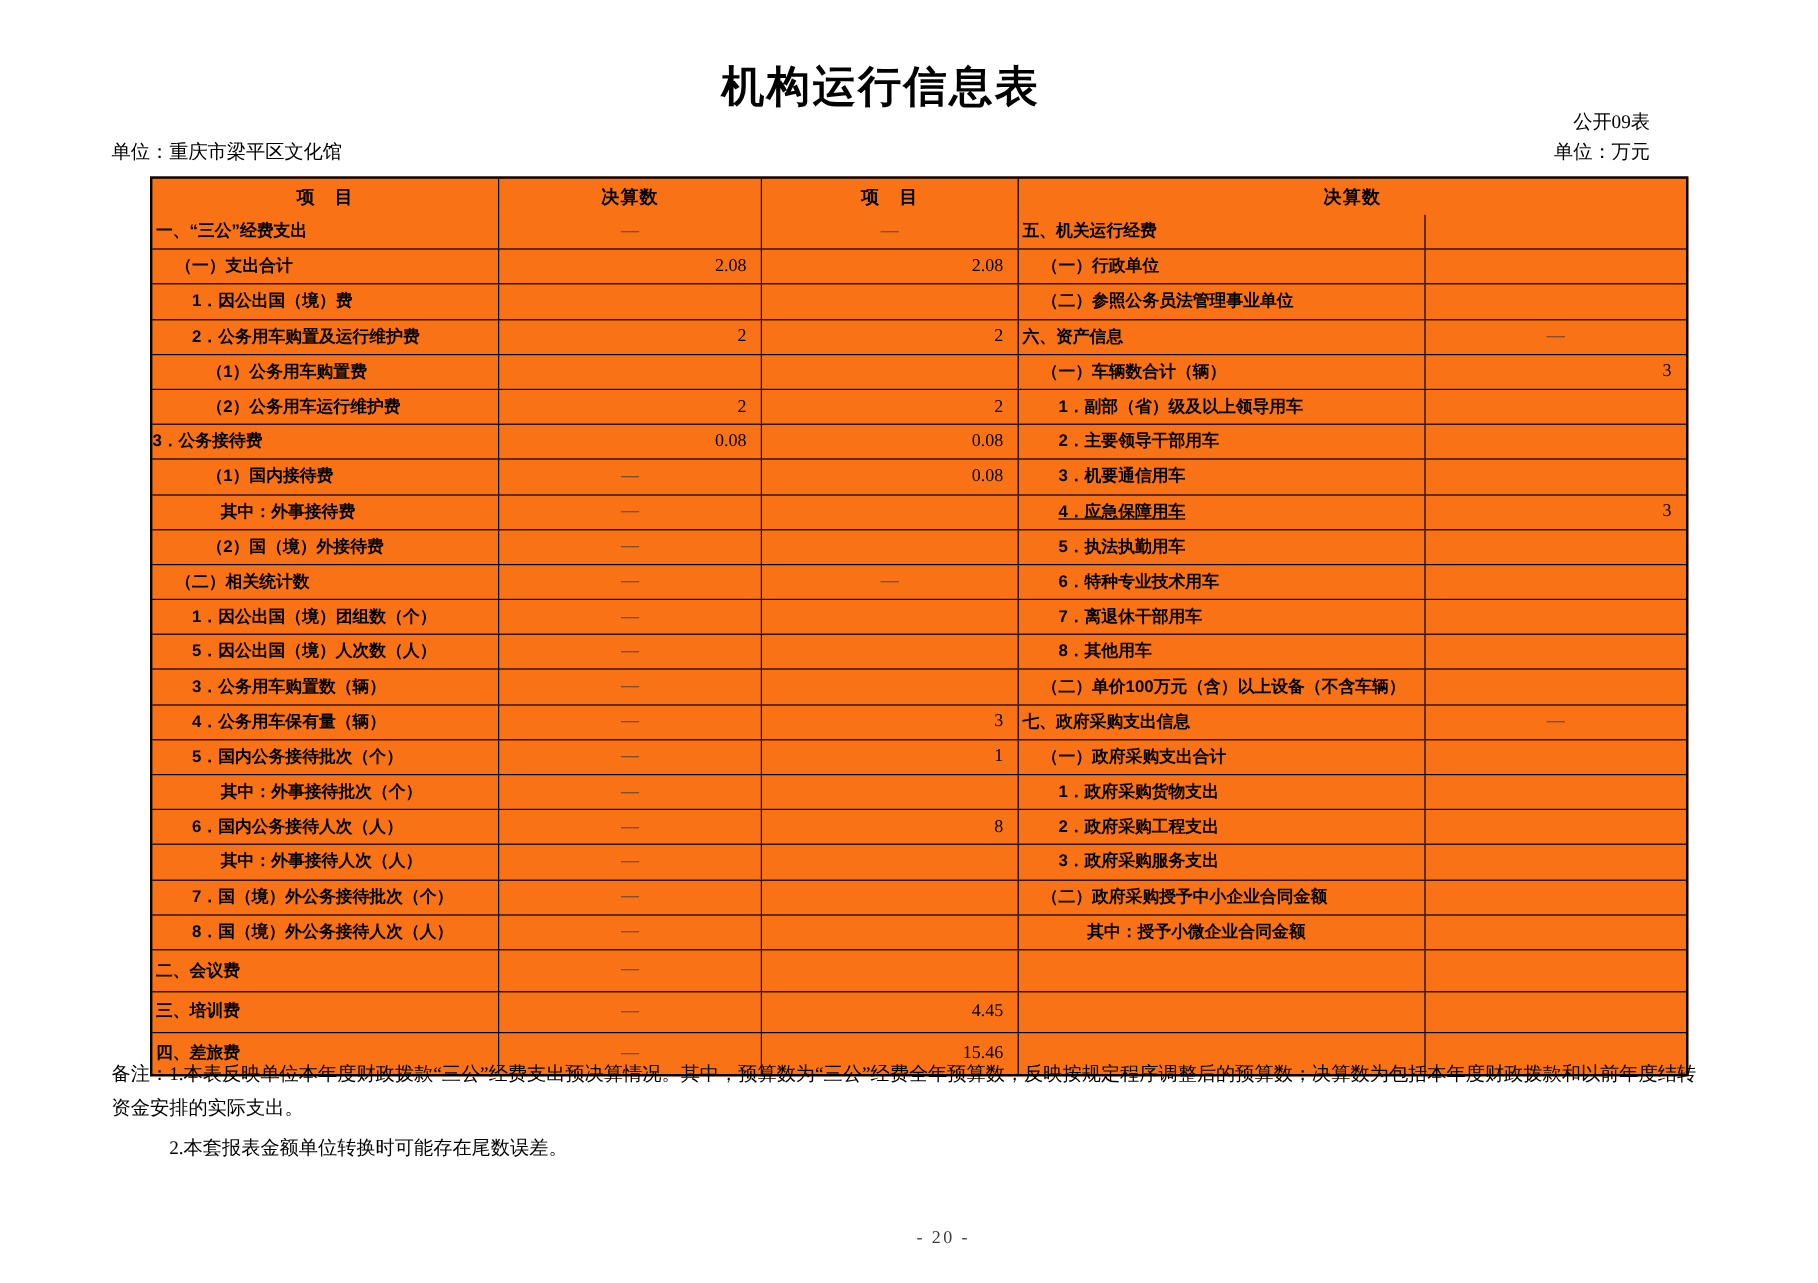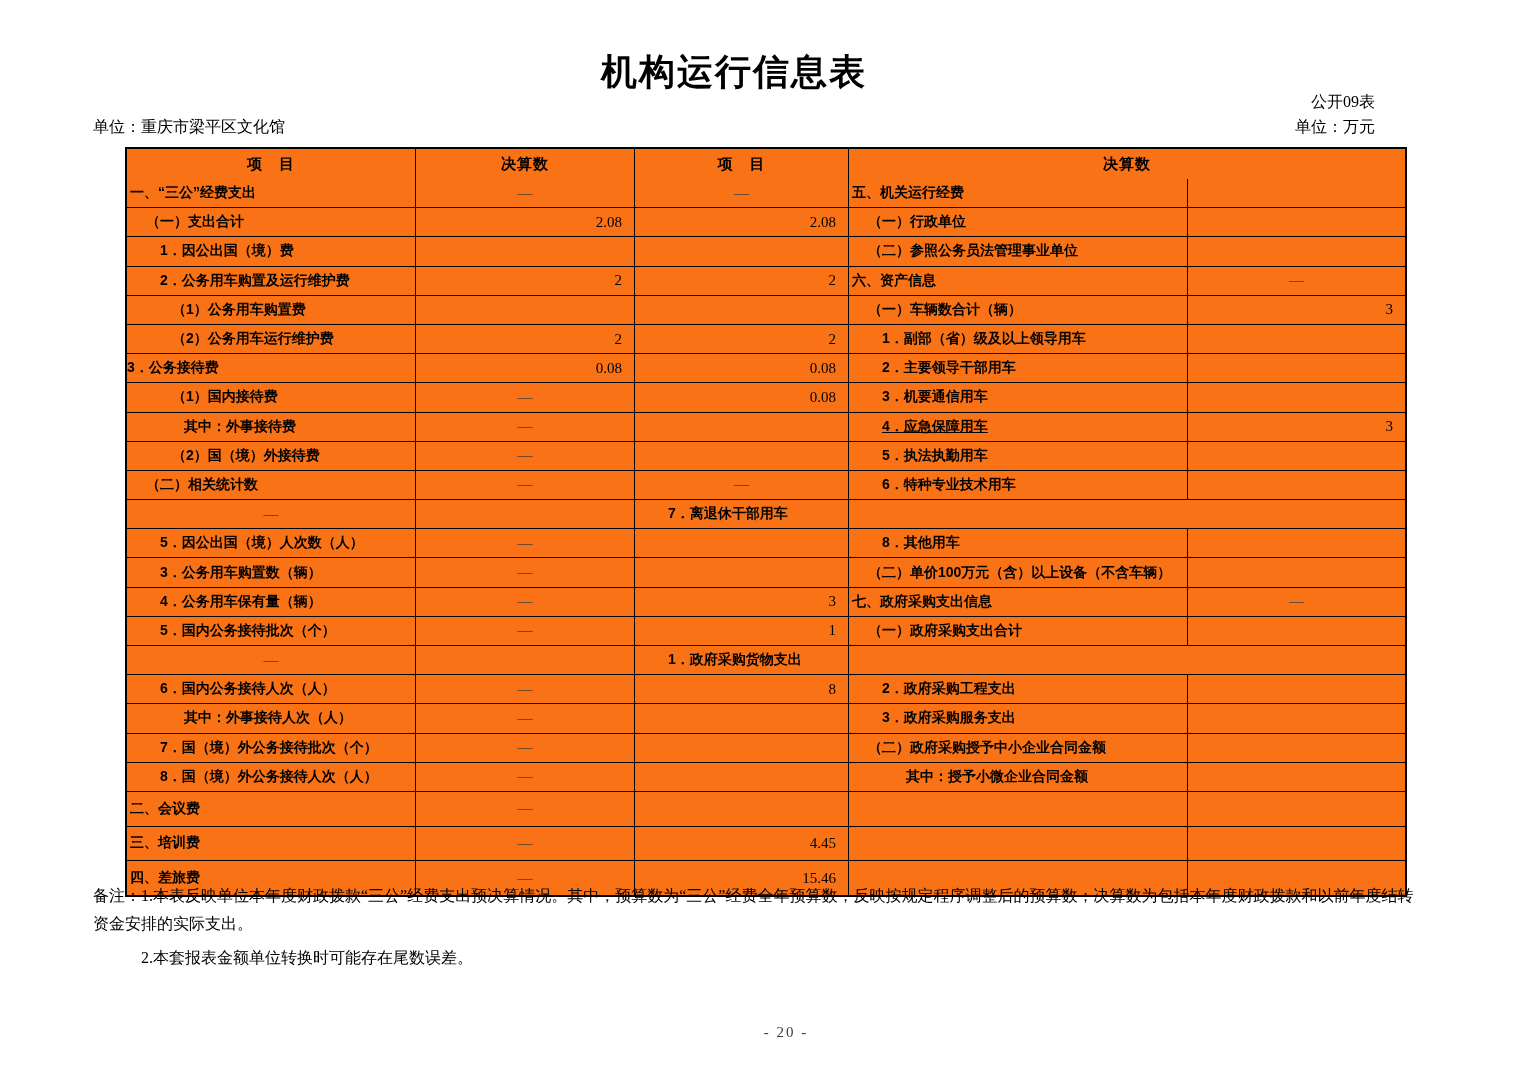--- a/index.html
+++ b/index.html
@@ -155,20 +155,21 @@
         <div class="c-val num"></div>
       </div>
       <div class="trow">
         <div class="c-item" style="padding-left: 19px;">（二）相关统计数</div>
         <div class="c-val dash">—</div>
         <div class="c-val dash">—</div>
         <div class="c-item" style="padding-left: 33px;">6．特种专业技术用车</div>
         <div class="c-val num"></div>
       </div>
       <div class="trow">
+        <div class="c-item" style="padding-left: 33px;">1．因公出国（境）团组数（个）</div>
         <div class="c-val dash">—</div>
         <div class="c-val num"></div>
         <div class="c-item" style="padding-left: 33px;">7．离退休干部用车</div>
         <div class="c-val num"></div>
       </div>
       <div class="trow">
         <div class="c-item" style="padding-left: 33px;">5．因公出国（境）人次数（人）</div>
         <div class="c-val dash">—</div>
         <div class="c-val num"></div>
         <div class="c-item" style="padding-left: 33px;">8．其他用车</div>
@@ -189,20 +190,21 @@
         <div class="c-val dash">—</div>
       </div>
       <div class="trow">
         <div class="c-item" style="padding-left: 33px;">5．国内公务接待批次（个）</div>
         <div class="c-val dash">—</div>
         <div class="c-val num">1</div>
         <div class="c-item" style="padding-left: 19px;">（一）政府采购支出合计</div>
         <div class="c-val num"></div>
       </div>
       <div class="trow">
+        <div class="c-item" style="padding-left: 57px;">其中：外事接待批次（个）</div>
         <div class="c-val dash">—</div>
         <div class="c-val num"></div>
         <div class="c-item" style="padding-left: 33px;">1．政府采购货物支出</div>
         <div class="c-val num"></div>
       </div>
       <div class="trow">
         <div class="c-item" style="padding-left: 33px;">6．国内公务接待人次（人）</div>
         <div class="c-val dash">—</div>
         <div class="c-val num">8</div>
         <div class="c-item" style="padding-left: 33px;">2．政府采购工程支出</div>

